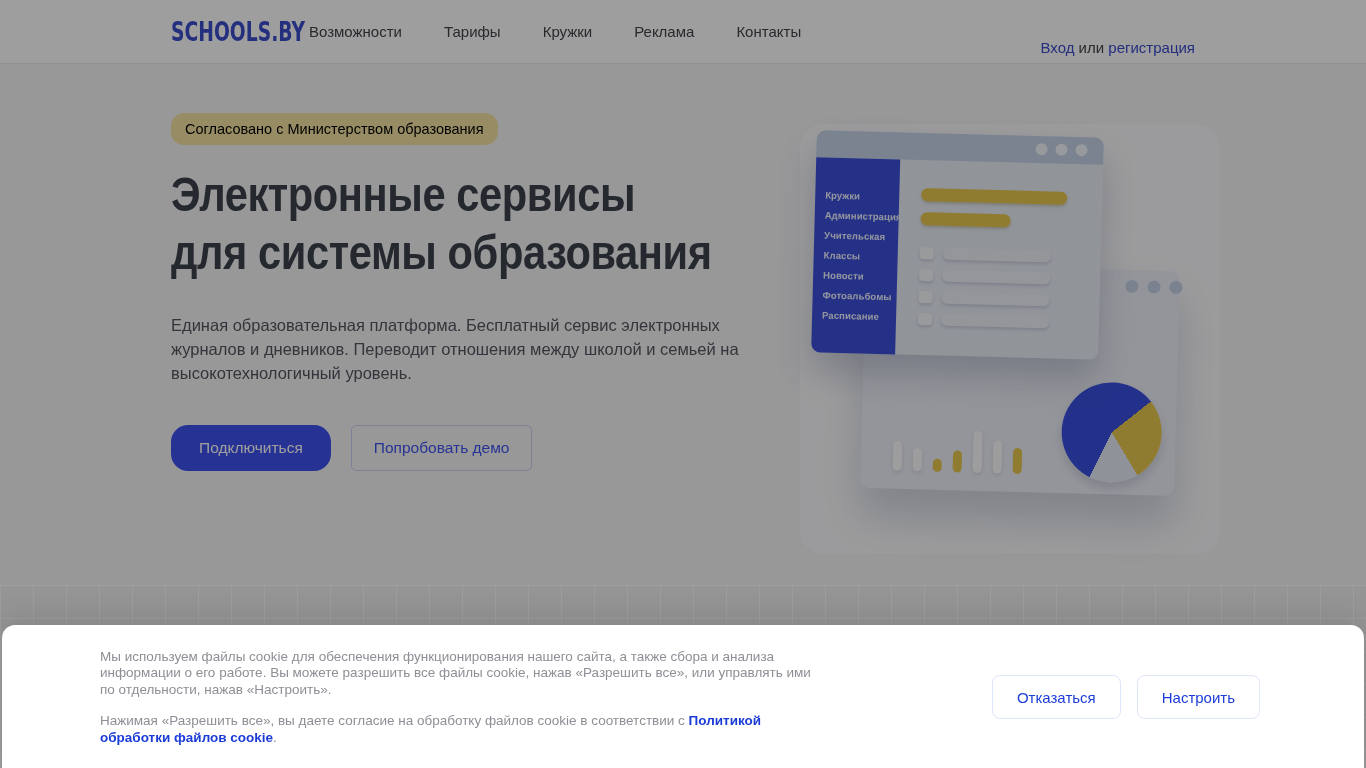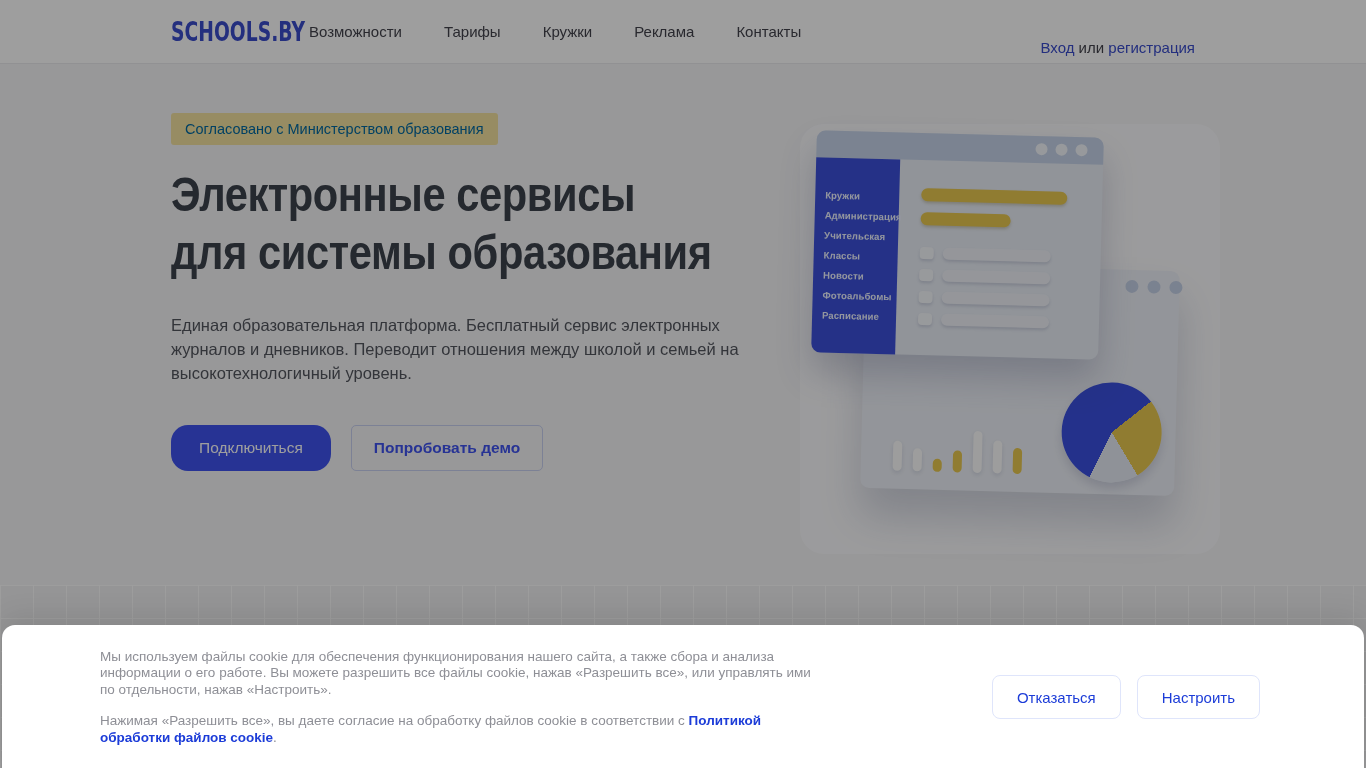--- a/index.html
+++ b/index.html
@@ -29,22 +29,22 @@
   .auth { margin-left: auto; font-size: 15px; color: #43434c; white-space: nowrap; margin-top: 32px; }
   .auth a { color: #3a4ccc; text-decoration: none; cursor: pointer; }
 
   
   .hero {
     position: absolute; top: 64px; left: 0; width: 1366px; height: 521px;
     background: #f5f5f7; overflow: hidden;
   }
   .badge {
     position: absolute; left: 171px; top: 49px; height: 32px;
-    background: #f4e3a0; color: #0369a1; font-size: 14.5px;
-    display: inline-flex; align-items: center; padding: 0 14px; border-radius: 3px;
+    background: #f4e3a0; color: #000000; font-size: 14.5px;
+    display: inline-flex; align-items: center; padding: 0 14px; border-radius: 13px;
   }
   .hero-title {
     position: absolute; left: 171px; top: 102px;
     font-size: 49px; font-weight: 700; color: #3d434c; line-height: 1.18;
     transform: scaleX(0.85); transform-origin: left top; white-space: nowrap;
     letter-spacing: -0.5px;
   }
   .hero-desc {
     position: absolute; left: 171px; top: 249px; width: 596px;
     font-size: 16.5px; line-height: 1.46; color: #53565e;
@@ -52,21 +52,20 @@
   .hero-buttons { position: absolute; left: 171px; top: 361px; display: flex; gap: 20px; }
   .btn-primary {
     height: 46px; padding: 0 28px; background: #3f53ef; color: #ffffff;
     border: none; border-radius: 17px; font-size: 15.5px; cursor: pointer;
     font-family: "Liberation Sans", sans-serif;
   }
   .btn-outline {
     height: 46px; padding: 0 22px; background: transparent; color: #3f53ef;
     border: 1px solid #c9d1f1; border-radius: 5px; font-size: 15.5px; cursor: pointer;
     font-family: "Liberation Sans", sans-serif;
-    font-weight: bold;
   }
 
   
   .illustration {
     position: absolute; left: 800px; top: 60px; width: 420px; height: 430px;
     background: #fbfbfd; border-radius: 24px;
   }
   .win { position: absolute; border-radius: 9px; }
   .win-back {
     left: 63px; top: 143px; width: 314px; height: 225px;

